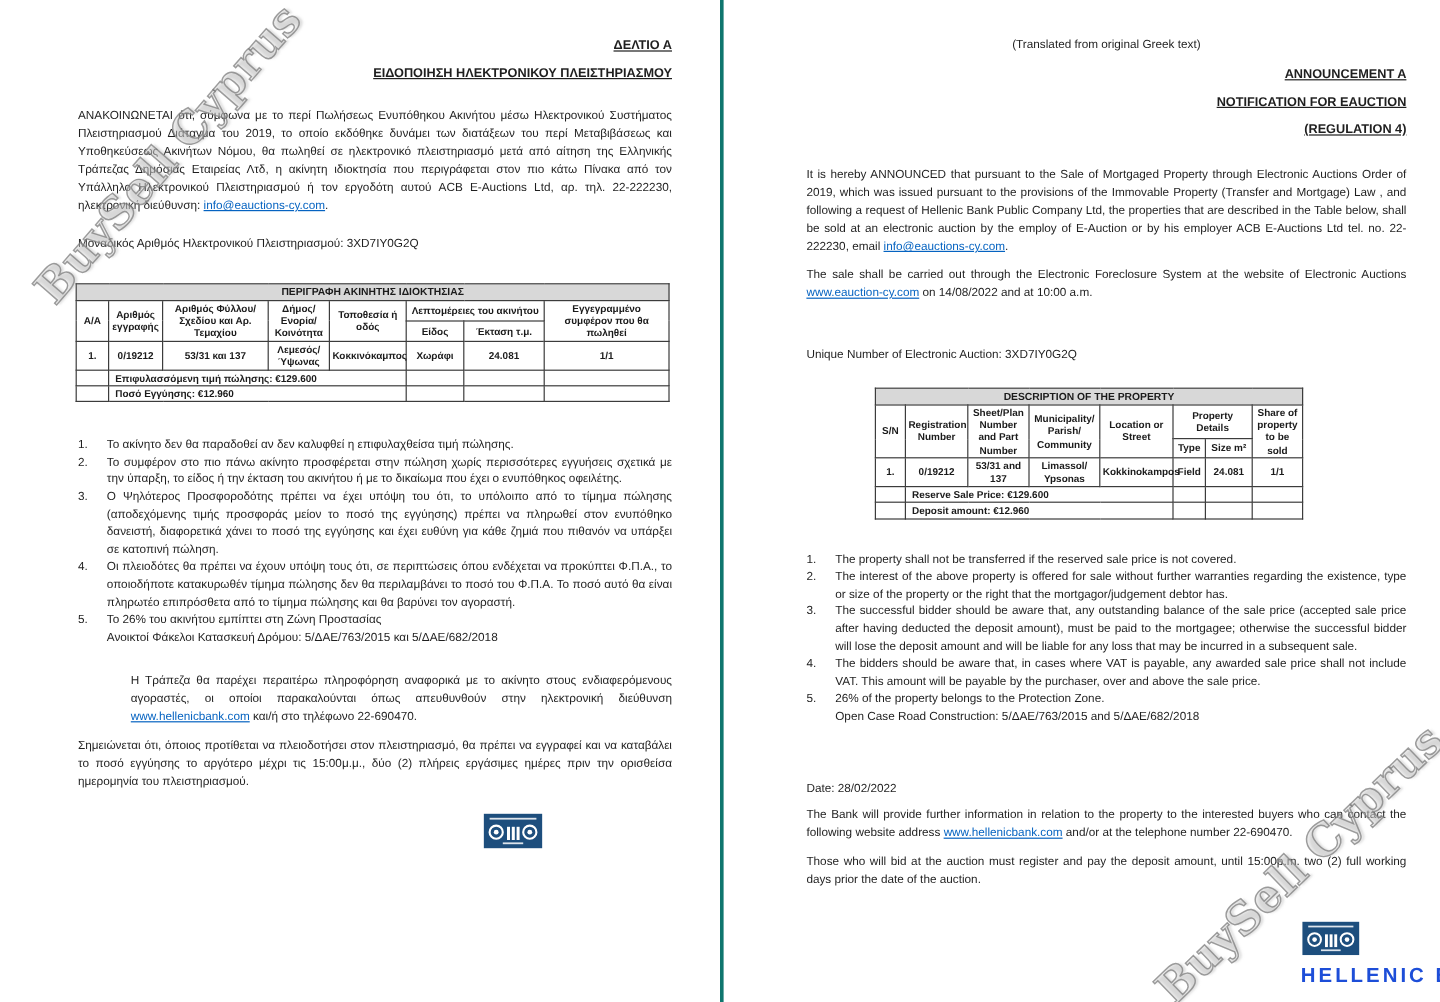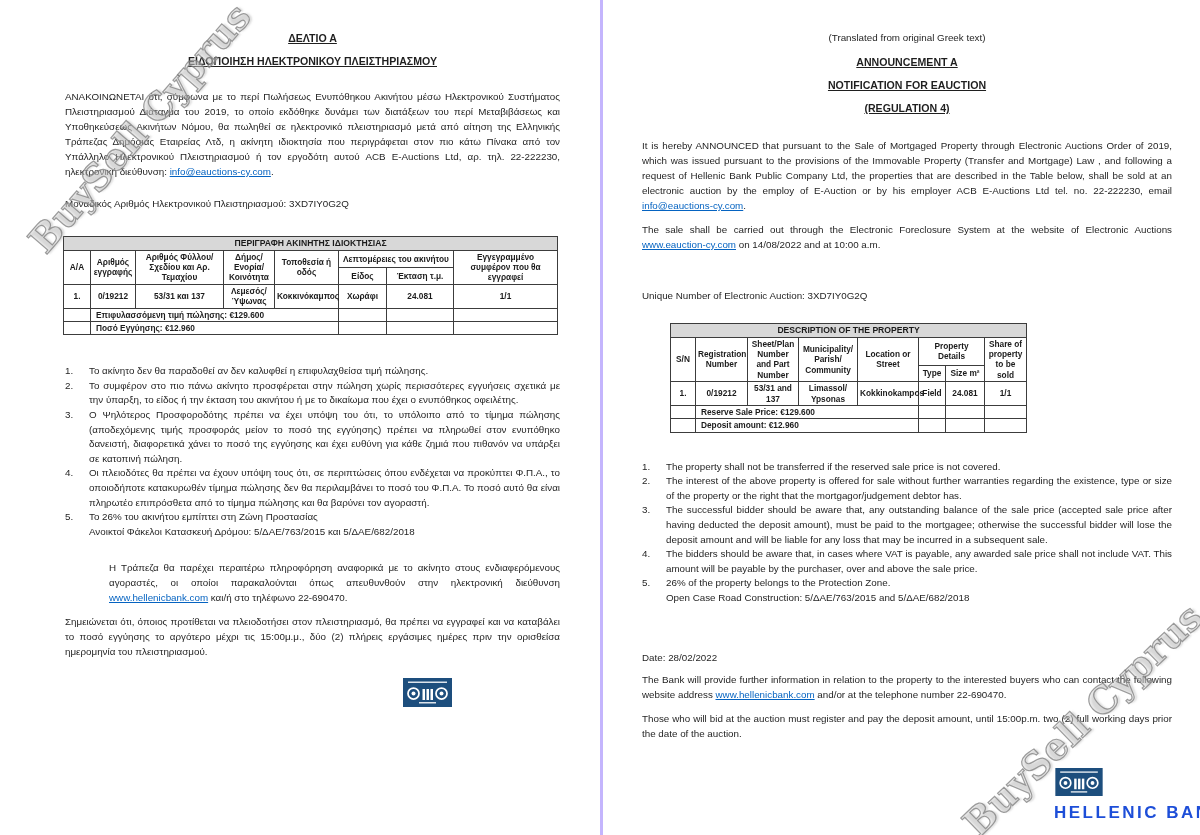--- a/index.html
+++ b/index.html
@@ -8,36 +8,36 @@
     font-family:"Liberation Sans", sans-serif;
     color:#1f1f1f;
     position:relative;
     overflow:hidden;
   }
   .page {
     position:absolute; top:0; height:835px; width:600px;
     background:#fff;
   }
   .page.greek { left:0; padding:32px 40px 0 65px; }
-  .page.english { left:600px; border-left:3px solid #c4b5fd; padding:32px 28px 0 39px; }
-
-  .h-center { text-align:center; font-weight:bold; text-decoration:underline; font-size:10.6px; line-height:13px; }
+  .page.english { left:600px; border-left:3px solid #0f766e; padding:32px 28px 0 69px; }
+
+  .h-center { text-align:right; font-weight:bold; text-decoration:underline; font-size:10.6px; line-height:13px; }
   .h-center.two-line { line-height:18px; }
   .note-center { text-align:center; font-size:9.8px; }
 
   p.body-p { font-size:9.8px; line-height:15px; text-align:justify; }
   .plain-line { font-size:9.8px; line-height:15px; }
   a.doc-link { color:#0563c1; text-decoration:underline; cursor:pointer; }
 
   table.prop { border-collapse:collapse; table-layout:fixed; font-size:8.3px; font-weight:bold; color:#1b1b1b; }
   table.prop td, table.prop th { border:1px solid #3c3c3c; text-align:center; vertical-align:middle; padding:1px 2px; line-height:1.25; }
   table.prop .tbl-title { background:#d8d8d8; font-size:8.6px; height:13px; }
   table.prop .amount-cell { text-align:left; padding-left:5px; height:12px; }
   table.greek-tbl { width:494px; margin-left:-2px; }
-  table.english-tbl { width:356px; margin-left:28px; }
+  table.english-tbl { width:356px; margin-left:57px; }
 
   .num-list { margin-top:0; }
   .li { display:flex; font-size:9.8px; line-height:14.6px; }
   .li .num { flex:none; width:24px; }
   .li .txt { flex:1; text-align:justify; }
 
   .logo-block { display:inline-block; }
   .logo-emblem { display:block; }
   .logo-text-en {
     margin-top:7px; font-weight:bold; font-size:17px; letter-spacing:2.5px;
@@ -105,21 +105,21 @@
         <tr>
           <td class="tbl-title" colspan="8">ΠΕΡΙΓΡΑΦΗ ΑΚΙΝΗΤΗΣ ΙΔΙΟΚΤΗΣΙΑΣ</td>
         </tr>
     <tr>
       <td rowspan="2">Α/Α</td>
       <td rowspan="2">Αριθμός εγγραφής</td>
       <td rowspan="2">Αριθμός Φύλλου/ Σχεδίου και Αρ. Τεμαχίου</td>
       <td rowspan="2">Δήμος/ Ενορία/ Κοινότητα</td>
       <td rowspan="2">Τοποθεσία ή οδός</td>
       <td colspan="2">Λεπτομέρειες του ακινήτου</td>
-      <td rowspan="2">Εγγεγραμμένο συμφέρον που θα εγγραφεί</td>
+      <td rowspan="2">Εγγεγραμμένο συμφέρον που θα πωληθεί</td>
     </tr>
     <tr>
       <td>Είδος</td>
       <td>Έκταση τ.μ.</td>
     </tr>
     <tr>
       <td>1.</td>
       <td>0/19212</td>
       <td>53/31 και 137</td>
       <td>Λεμεσός/ Ύψωνας</td>

